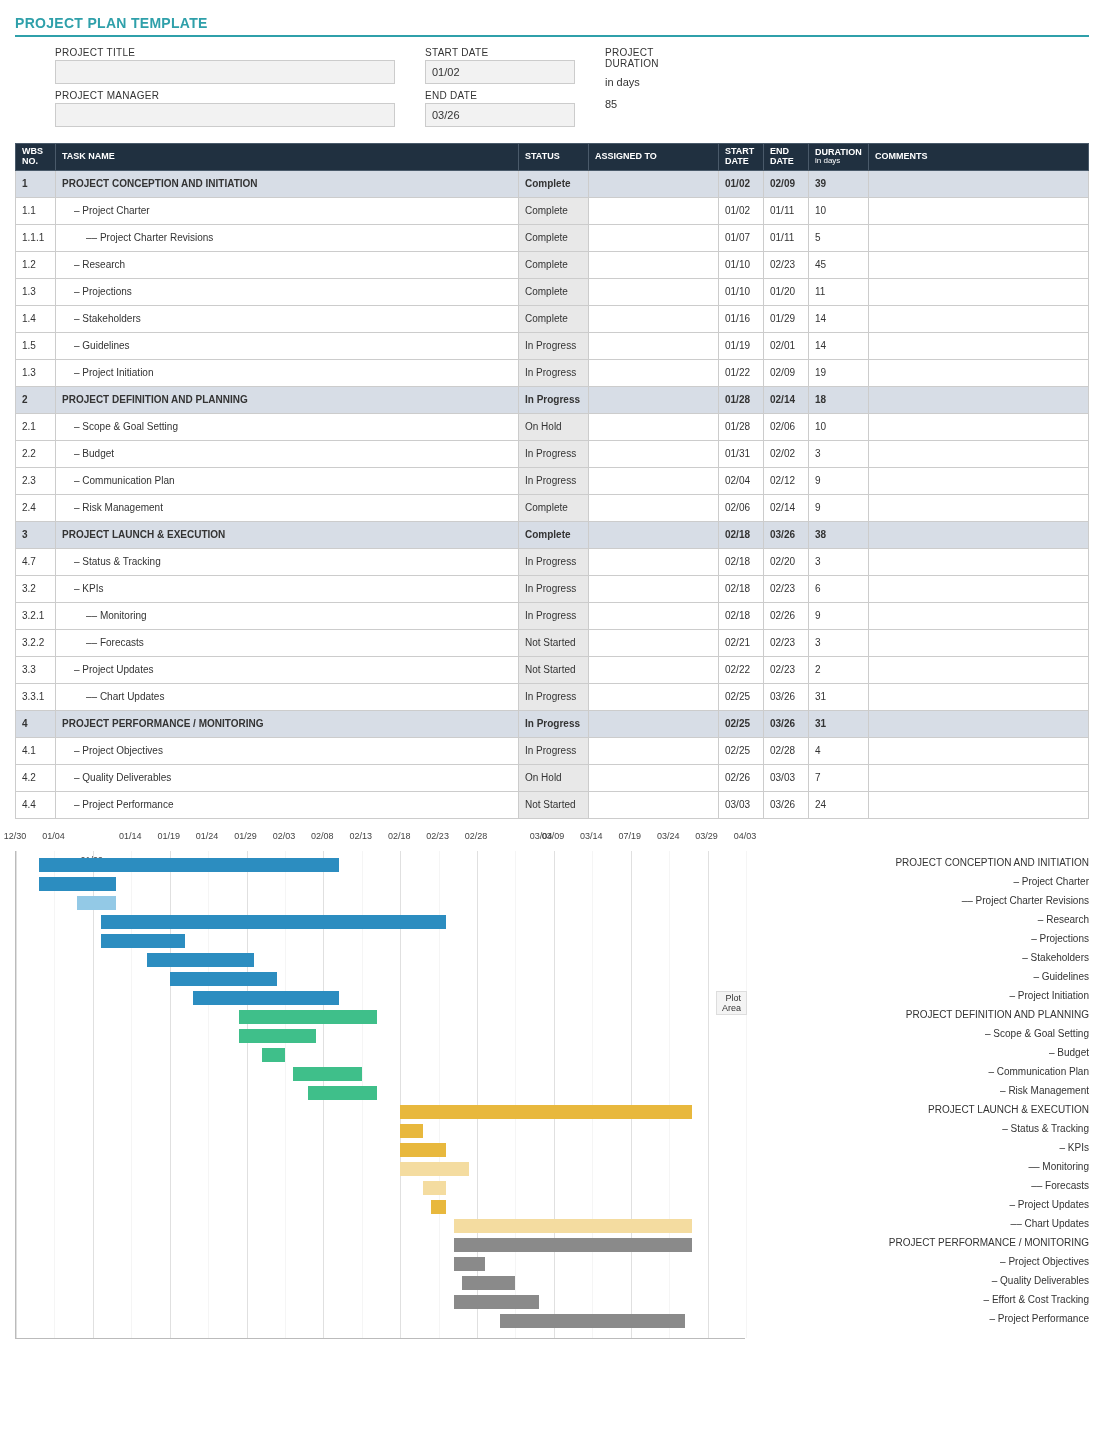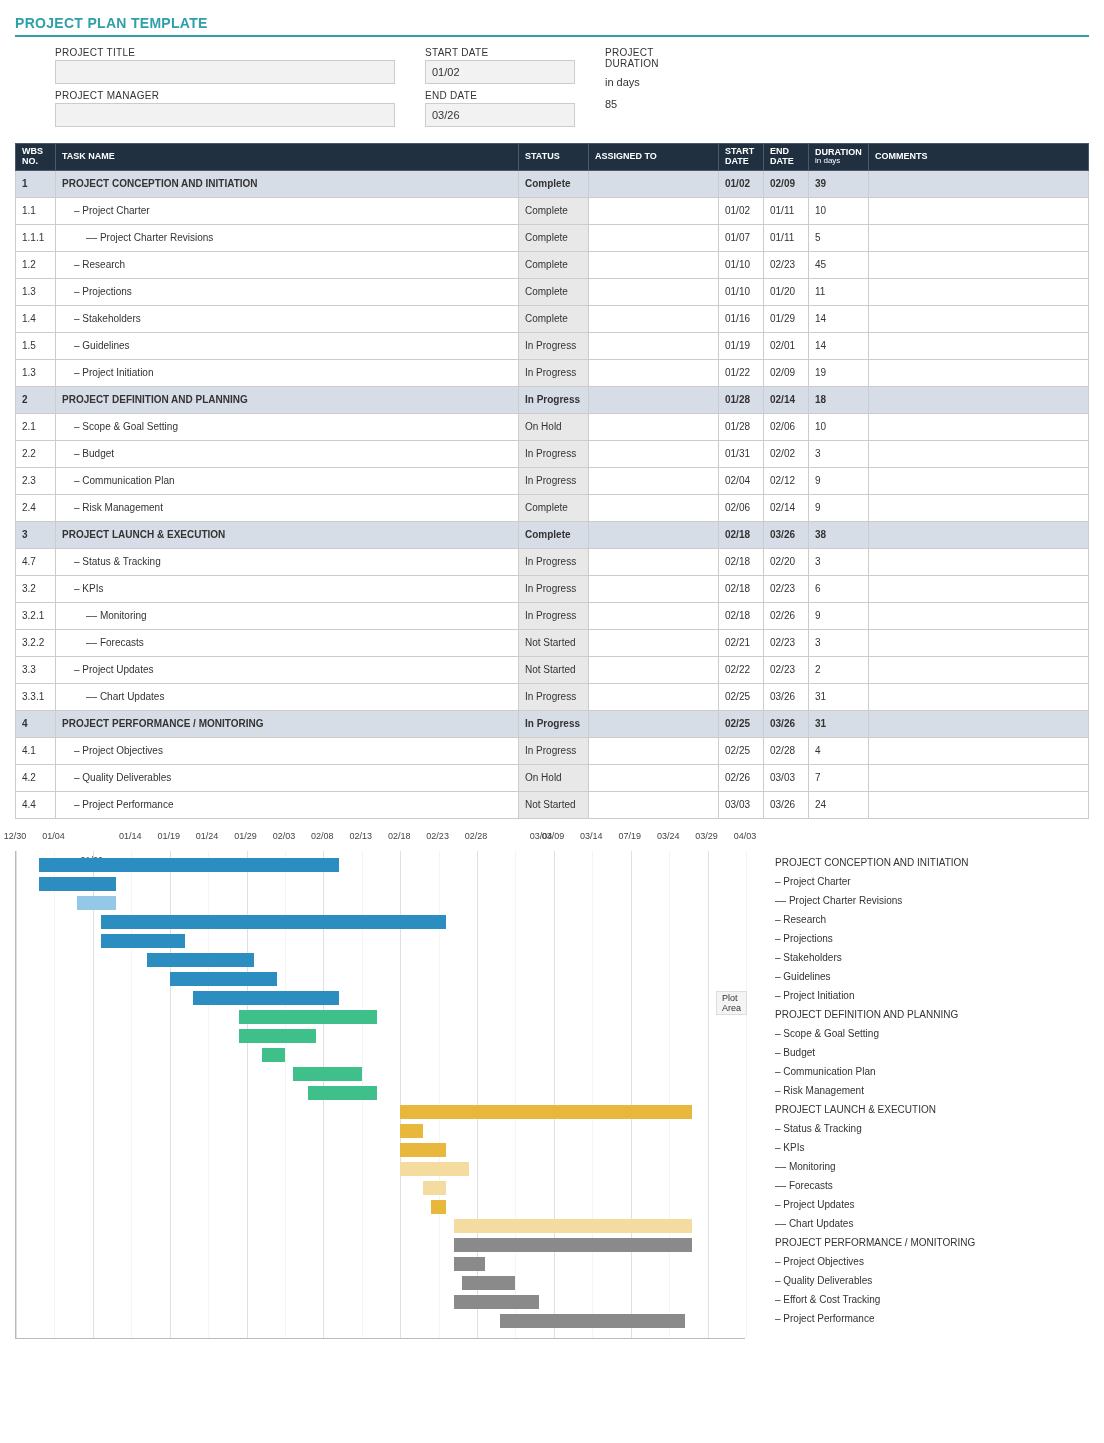--- a/index.html
+++ b/index.html
@@ -14,21 +14,21 @@
   .pd { font-size:11px; line-height:22px;}
   table.grid { border-collapse:collapse; width:100%; table-layout:fixed;padding-left:48px;}
   table.grid th { background:#203040; color:#fff; font-size:9px; font-weight:600; padding:3px 6px; border:1px solid #4a5a6a; text-align:left; vertical-align:middle; line-height:1.1;}
   table.grid th .sub { display:block; font-size:8px; font-weight:400;}
   table.grid td { border:1px solid #ccc; padding:4px 6px; font-size:10px; height:18px; vertical-align:middle;}
   tr.section td { background:#d7dde6; font-weight:700;}
   tr.sub td.status { background:#e8e8e8;}
   td.wbs { text-align:left;}
   td.name.l1 { padding-left:18px;}
   td.name.l2 { padding-left:30px;}
-  .gantt-wrap { margin-top:12px; position:relative; display:flex;}
+  .gantt-wrap { margin-top:12px; position:relative; display:flex;text-align:right;}
   .gantt-chart { flex:0 0 730px; position:relative;}
   .axis { position:relative; height:20px;}
   .axis span { position:absolute; top:0; font-size:9px; transform:translateX(-50%); color:#444;}
   .plot { position:relative; border-left:1px solid #bbb; border-bottom:1px solid #bbb; padding-top:4px;}
   .tick { position:absolute; top:0; bottom:0; width:1px; background:rgba(0,0,0,0.04);}
   .tick.m { background:rgba(0,0,0,0.12);}
   .bar-row { position:relative; height:19px;}
   .bar { position:absolute; top:3px; height:14px;}
   .legend { flex:1; padding-left:30px; padding-top:22px;}
   .legend div { font-size:10px; height:19px; line-height:19px; white-space:nowrap;}

